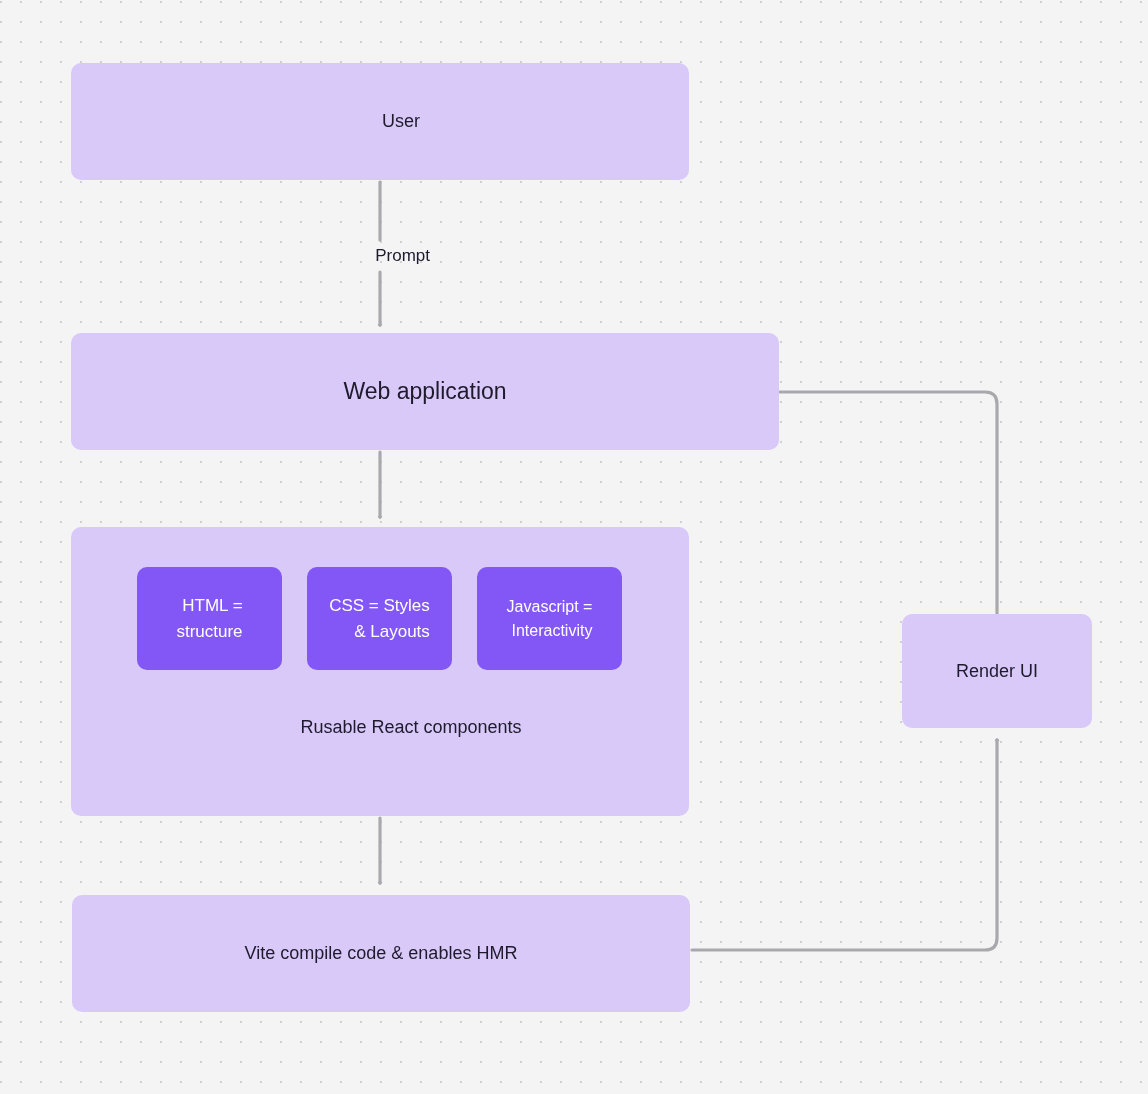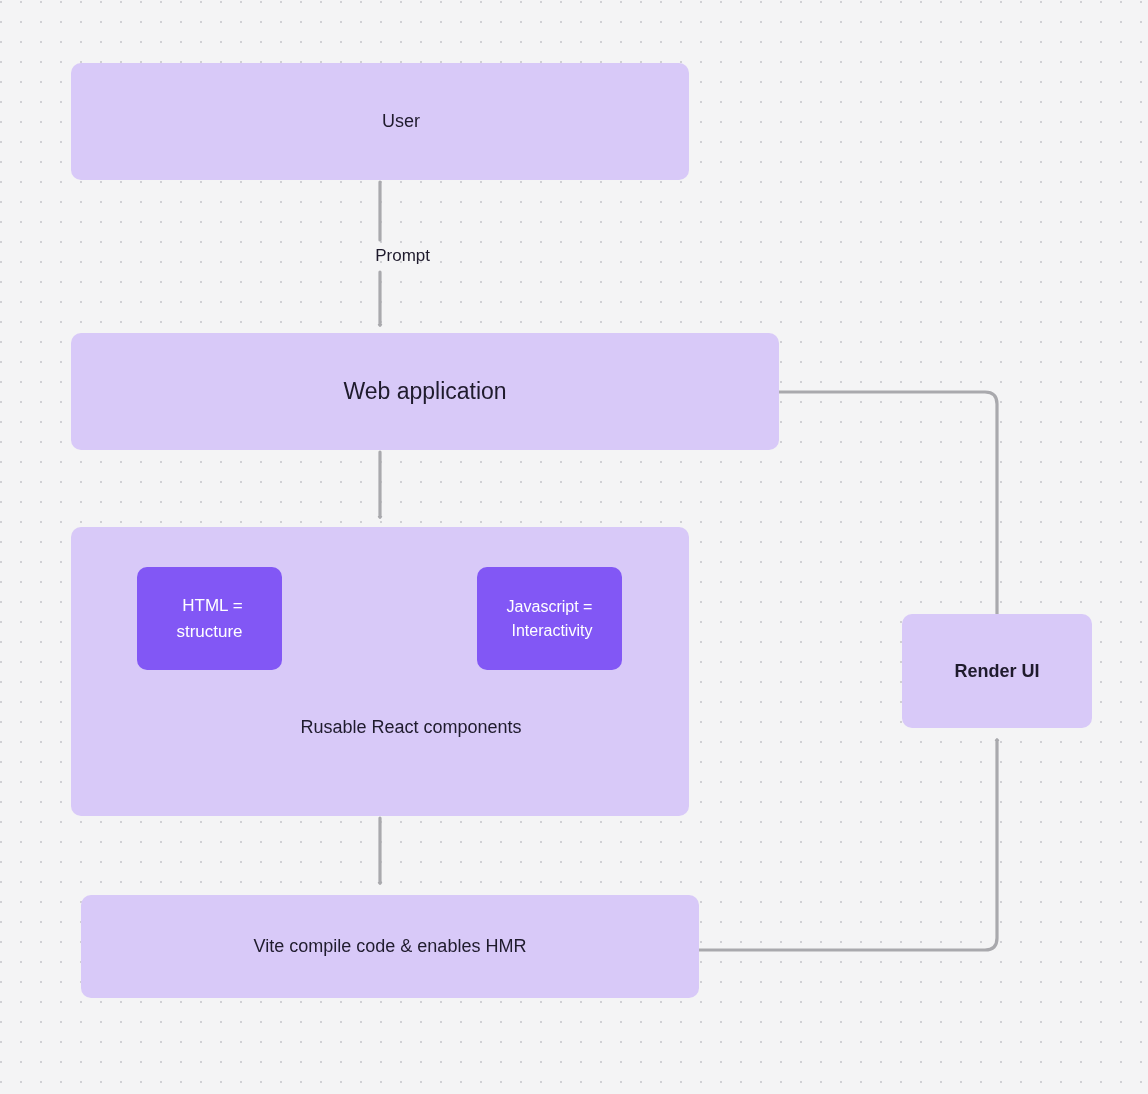--- a/index.html
+++ b/index.html
@@ -114,32 +114,36 @@
     <span class="label-text">Web application</span>
   </div>
 
   <div class="node node-outer" style="left:71px; top:527px; width:618px; height:289px; display:block;">
 
     <div class="node node-inner" style="left:66px; top:40px; width:145px; height:103px; font-size:17px;">
       <span class="label-text">HTML =
 structure</span>
     </div>
 
+    <div class="node node-inner" style="left:236px; top:40px; width:145px; height:103px; font-size:17px;">
+      <span class="label-text">CSS = Styles
+&amp; Layouts</span>
+    </div>
 
     <div class="node node-inner" style="left:406px; top:40px; width:145px; height:103px; font-size:16px;">
       <span class="label-text">Javascript =
 Interactivity</span>
     </div>
 
     <div class="group-caption" style="left:0; top:190px; width:618px; font-size:18px;">
       <span>Rusable React components</span>
     </div>
   </div>
 
-  <div class="node node-outer" style="left:81px; top:895px; width:618px; height:103px; font-size:18px;">
+  <div class="node node-outer" style="left:72px; top:895px; width:618px; height:117px; font-size:18px;">
     <span class="label-text">Vite compile code &amp; enables HMR</span>
   </div>
 
-  <div class="node node-outer" style="left:902px; top:614px; width:190px; height:114px; font-size:18px;font-weight:bold;">
+  <div class="node node-outer" style="left:902px; top:614px; width:190px; height:114px; font-size:18px;">
     <span class="label-text">Render UI</span>
   </div>
 
 </div>
 
 </body></html>

